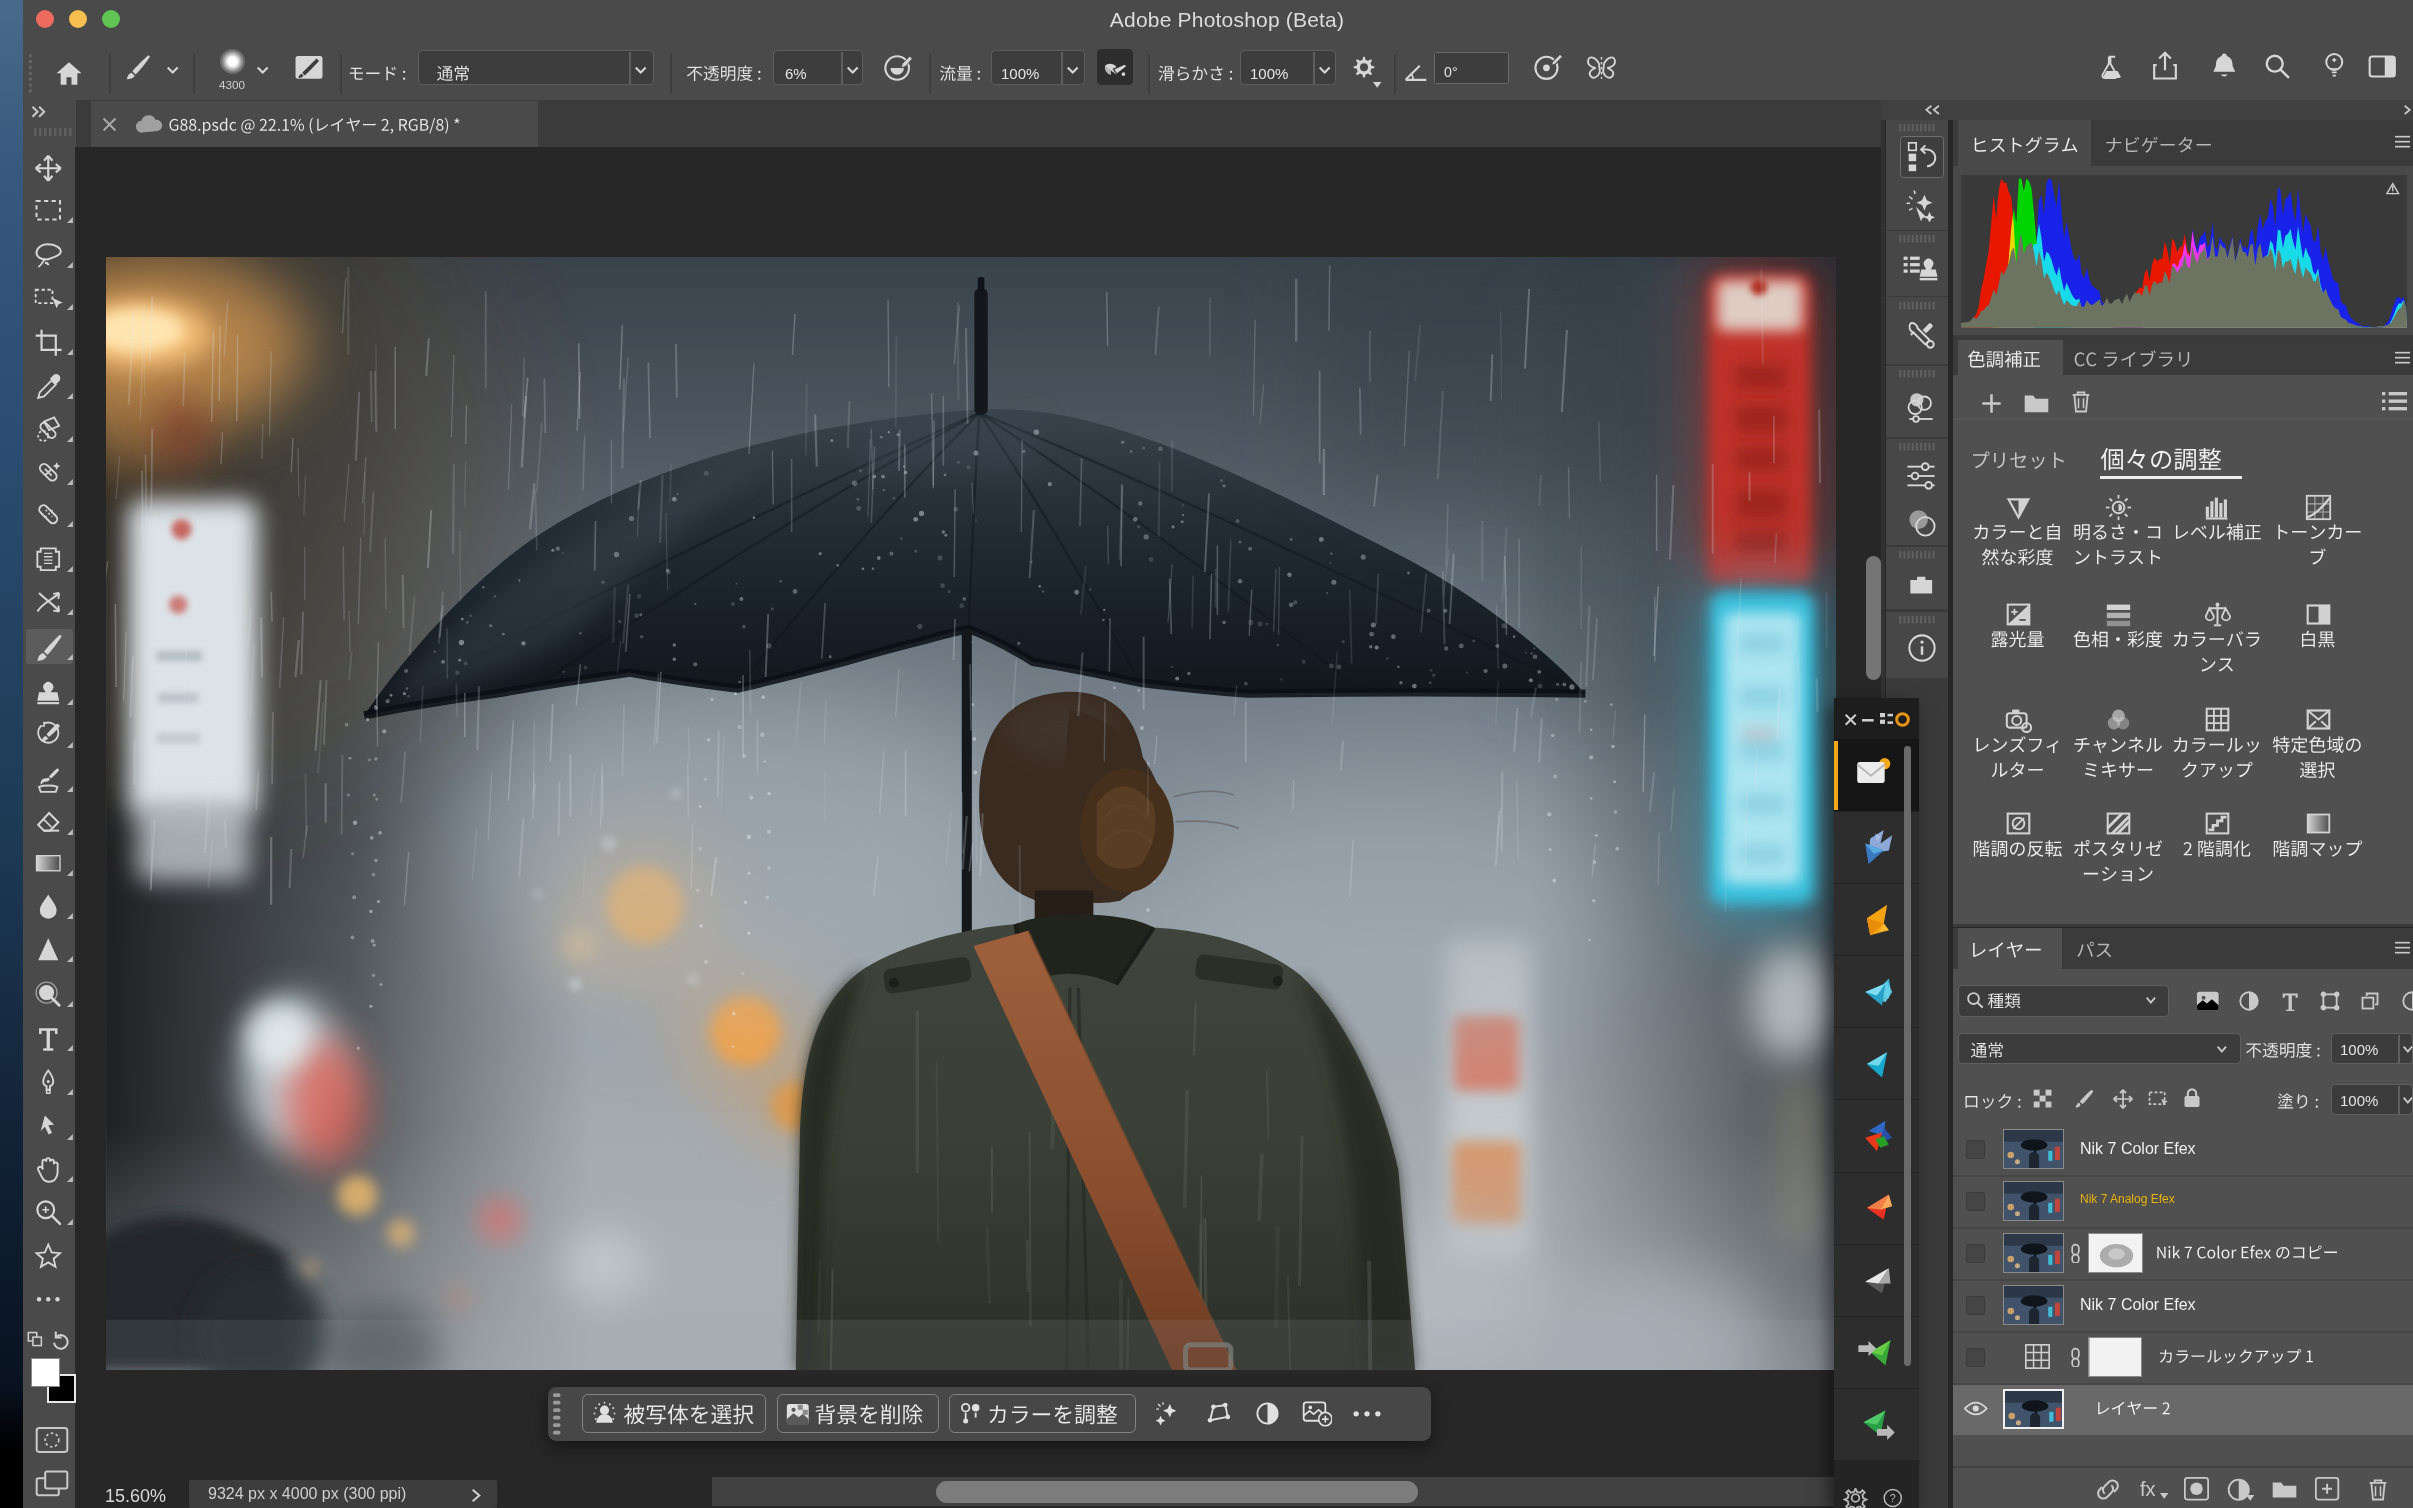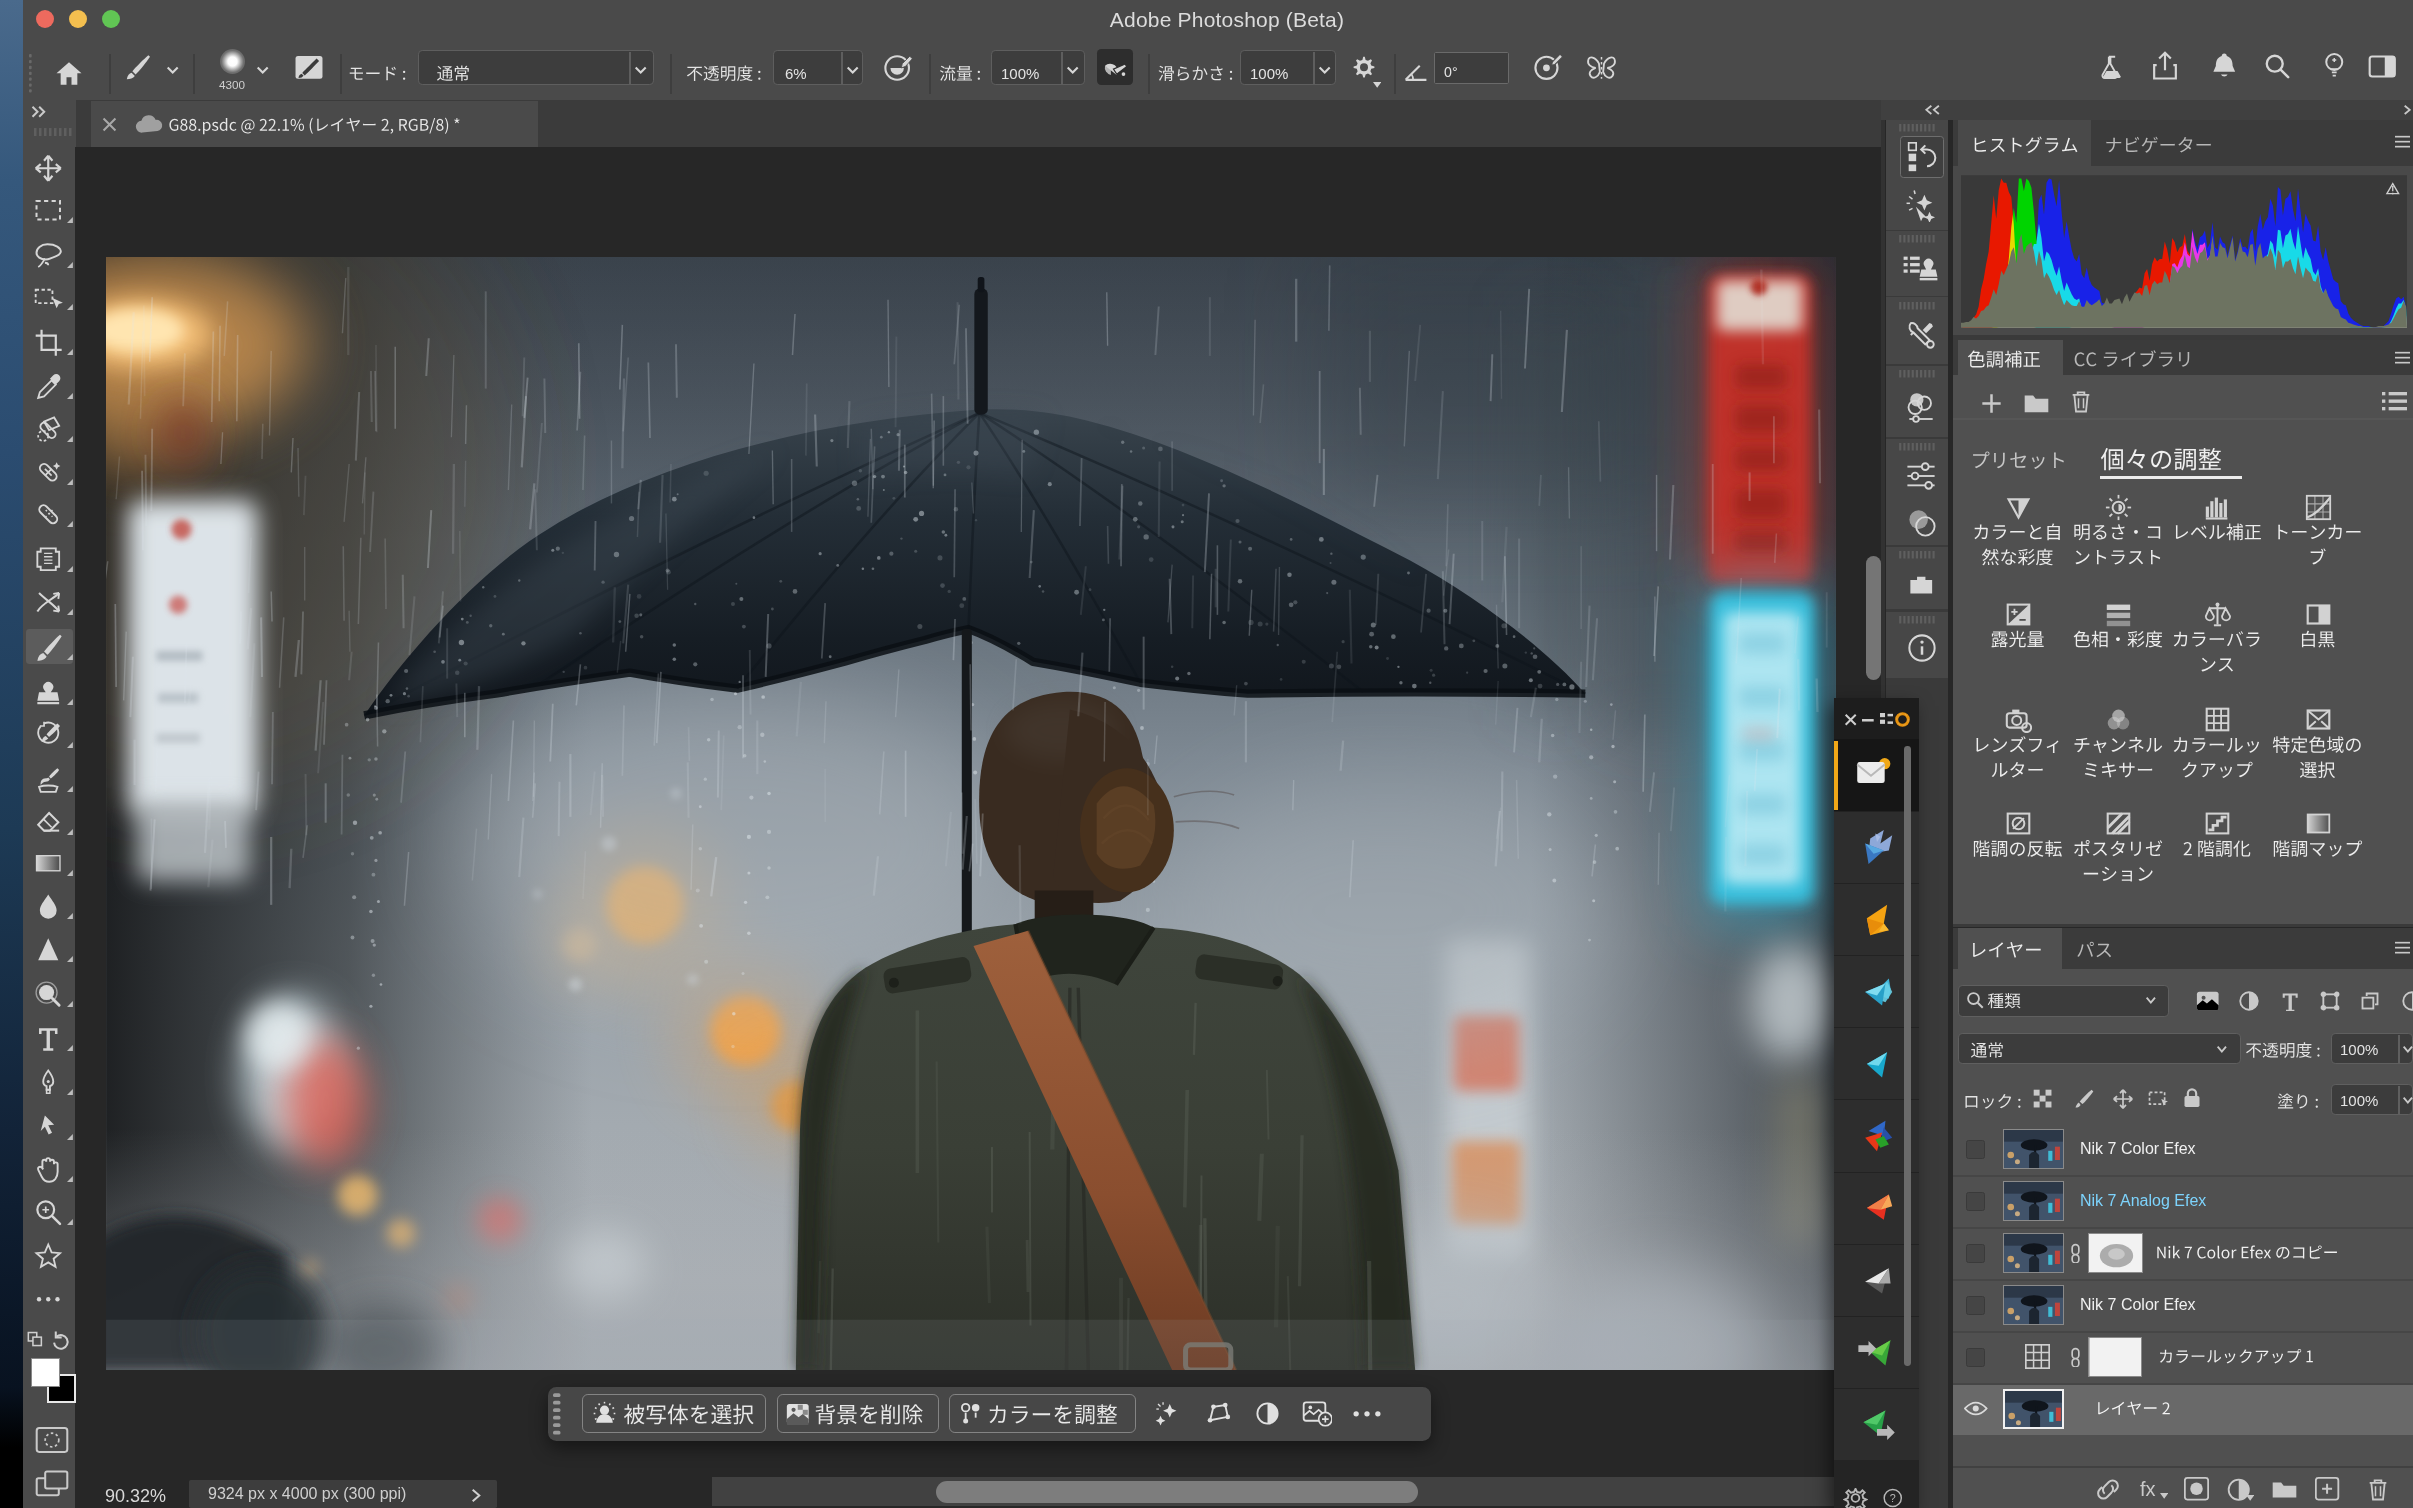--- a/index.html
+++ b/index.html
@@ -1182,21 +1182,21 @@
     <path d="M2 20 l7 -6 5 4 6 -5 8 7" stroke="#e0e0e0" stroke-width="2" fill="none"></path>
     <circle cx="10" cy="10" r="2.2" fill="#e0e0e0"></circle>
     <circle cx="28" cy="24" r="8" fill="#474747" stroke="#e0e0e0" stroke-width="2"></circle>
     <path d="M28 20 v8 M24 24 h8" stroke="#e0e0e0" stroke-width="2"></path>
   </svg>
 <svg style="position:absolute;left:1351px;top:1408px;" width="32" height="11.7" viewBox="0 0 38 14">
     <circle cx="6" cy="7" r="3.2" fill="#e0e0e0"></circle>
     <circle cx="19" cy="7" r="3.2" fill="#e0e0e0"></circle>
     <circle cx="32" cy="7" r="3.2" fill="#e0e0e0"></circle>
   </svg>
-<div style="position:absolute;left:105px;top:1487px;font-size:18px;color:#d8d8d8;font-weight:400;letter-spacing:0px;white-space:pre;line-height:1;">90.32%</div>
+<div style="position:absolute;left:105px;top:1487px;font-size:18px;color:#d8d8d8;font-weight:400;letter-spacing:0px;white-space:pre;line-height:1;">15.60%</div>
 <div style="position:absolute;left:189px;top:1480px;width:308px;height:28px;background:#3d3d3d;border-radius:1.7px"></div>
 <div style="position:absolute;left:208px;top:1486px;font-size:16px;color:#cfcfcf;font-weight:400;letter-spacing:0px;white-space:pre;line-height:1;">9324 px x 4000 px (300 ppi)</div>
 <svg style="position:absolute;left:471px;top:1488px;" width="10" height="15" viewBox="0 0 12 18">
     <path d="M2 2 l8 7 -8 7" stroke="#cfcfcf" stroke-width="2.4" fill="none"></path>
   </svg>
 <div style="position:absolute;left:712px;top:1477px;width:1169px;height:28.5px;background:#414141"></div>
 <div style="position:absolute;left:936px;top:1481px;width:482px;height:22px;background:#7d7d7d;border-radius:11px"></div>
 <div style="position:absolute;left:1866px;top:556px;width:15px;height:124px;background:#757575;border-radius:7.5px"></div>
 <div style="position:absolute;left:1881px;top:100px;width:4.2px;height:1409px;background:#323232"></div>
 <div style="position:absolute;left:1881px;top:100px;width:532px;height:20px;background:#404040"></div>
@@ -1692,21 +1692,21 @@
       <rect x="61" y="20" width="6" height="16" fill="#cc4438" opacity="0.9"></rect>
       <rect x="53" y="25" width="5" height="12" fill="#40c8e0" opacity="0.9"></rect>
     </svg>
   </div>
 <div style="position:absolute;left:1953px;top:1175px;width:460px;height:1.7px;background:#464646"></div>
 <div style="position:absolute;left:1953px;top:1227px;width:460px;height:1.7px;background:#464646"></div>
 <div style="position:absolute;left:1953px;top:1279px;width:460px;height:1.7px;background:#464646"></div>
 <div style="position:absolute;left:1953px;top:1331px;width:460px;height:1.7px;background:#464646"></div>
 <div style="position:absolute;left:1953px;top:1383px;width:460px;height:1.7px;background:#464646"></div>
 <div style="position:absolute;left:2080px;top:1141px;font-size:16px;color:#f0f0f0;font-weight:400;letter-spacing:0px;white-space:pre;line-height:1;">Nik 7 Color Efex</div>
-<div style="position:absolute;left:2080px;top:1193px;font-size:16px;color:#7dd3fc;font-weight:400;letter-spacing:0px;white-space:pre;line-height:1;">Nik 7 Analog Efex</div>
+<div style="position:absolute;left:2080px;top:1193px;font-size:12px;color:#eab308;font-weight:400;letter-spacing:0px;white-space:pre;line-height:1;">Nik 7 Analog Efex</div>
 <div style="position:absolute;left:2080px;top:1297px;font-size:16px;color:#f0f0f0;font-weight:400;letter-spacing:0px;white-space:pre;line-height:1;">Nik 7 Color Efex</div>
 <div style="position:absolute;left:1953px;top:1466px;width:461px;height:1.7px;background:#414141"></div>
 <svg style="position:absolute;left:2093px;top:1477px;" width="30" height="25" viewBox="0 0 36 30">
     <path d="M14 20 a6 6 0 0 1 0 -9 l5 -5 a6 6 0 0 1 9 9 l-3 3 M22 10 a6 6 0 0 1 0 9 l-5 5 a6 6 0 0 1 -9 -9 l3 -3" stroke="#c9c9c9" stroke-width="2.4" fill="none"></path>
   </svg>
 <div style="position:absolute;left:2140px;top:1479px;font-size:20px;color:#c9c9c9;font-weight:400;letter-spacing:0px;white-space:pre;line-height:1;">fx</div>
 <svg style="position:absolute;left:2160px;top:1493px;" width="8.4" height="6.7" viewBox="0 0 10 8">
     <path d="M0 0 h10 l-5 7z" fill="#c9c9c9"></path>
   </svg>
 <svg style="position:absolute;left:2184px;top:1477px;" width="25" height="23.5" viewBox="0 0 30 28">

